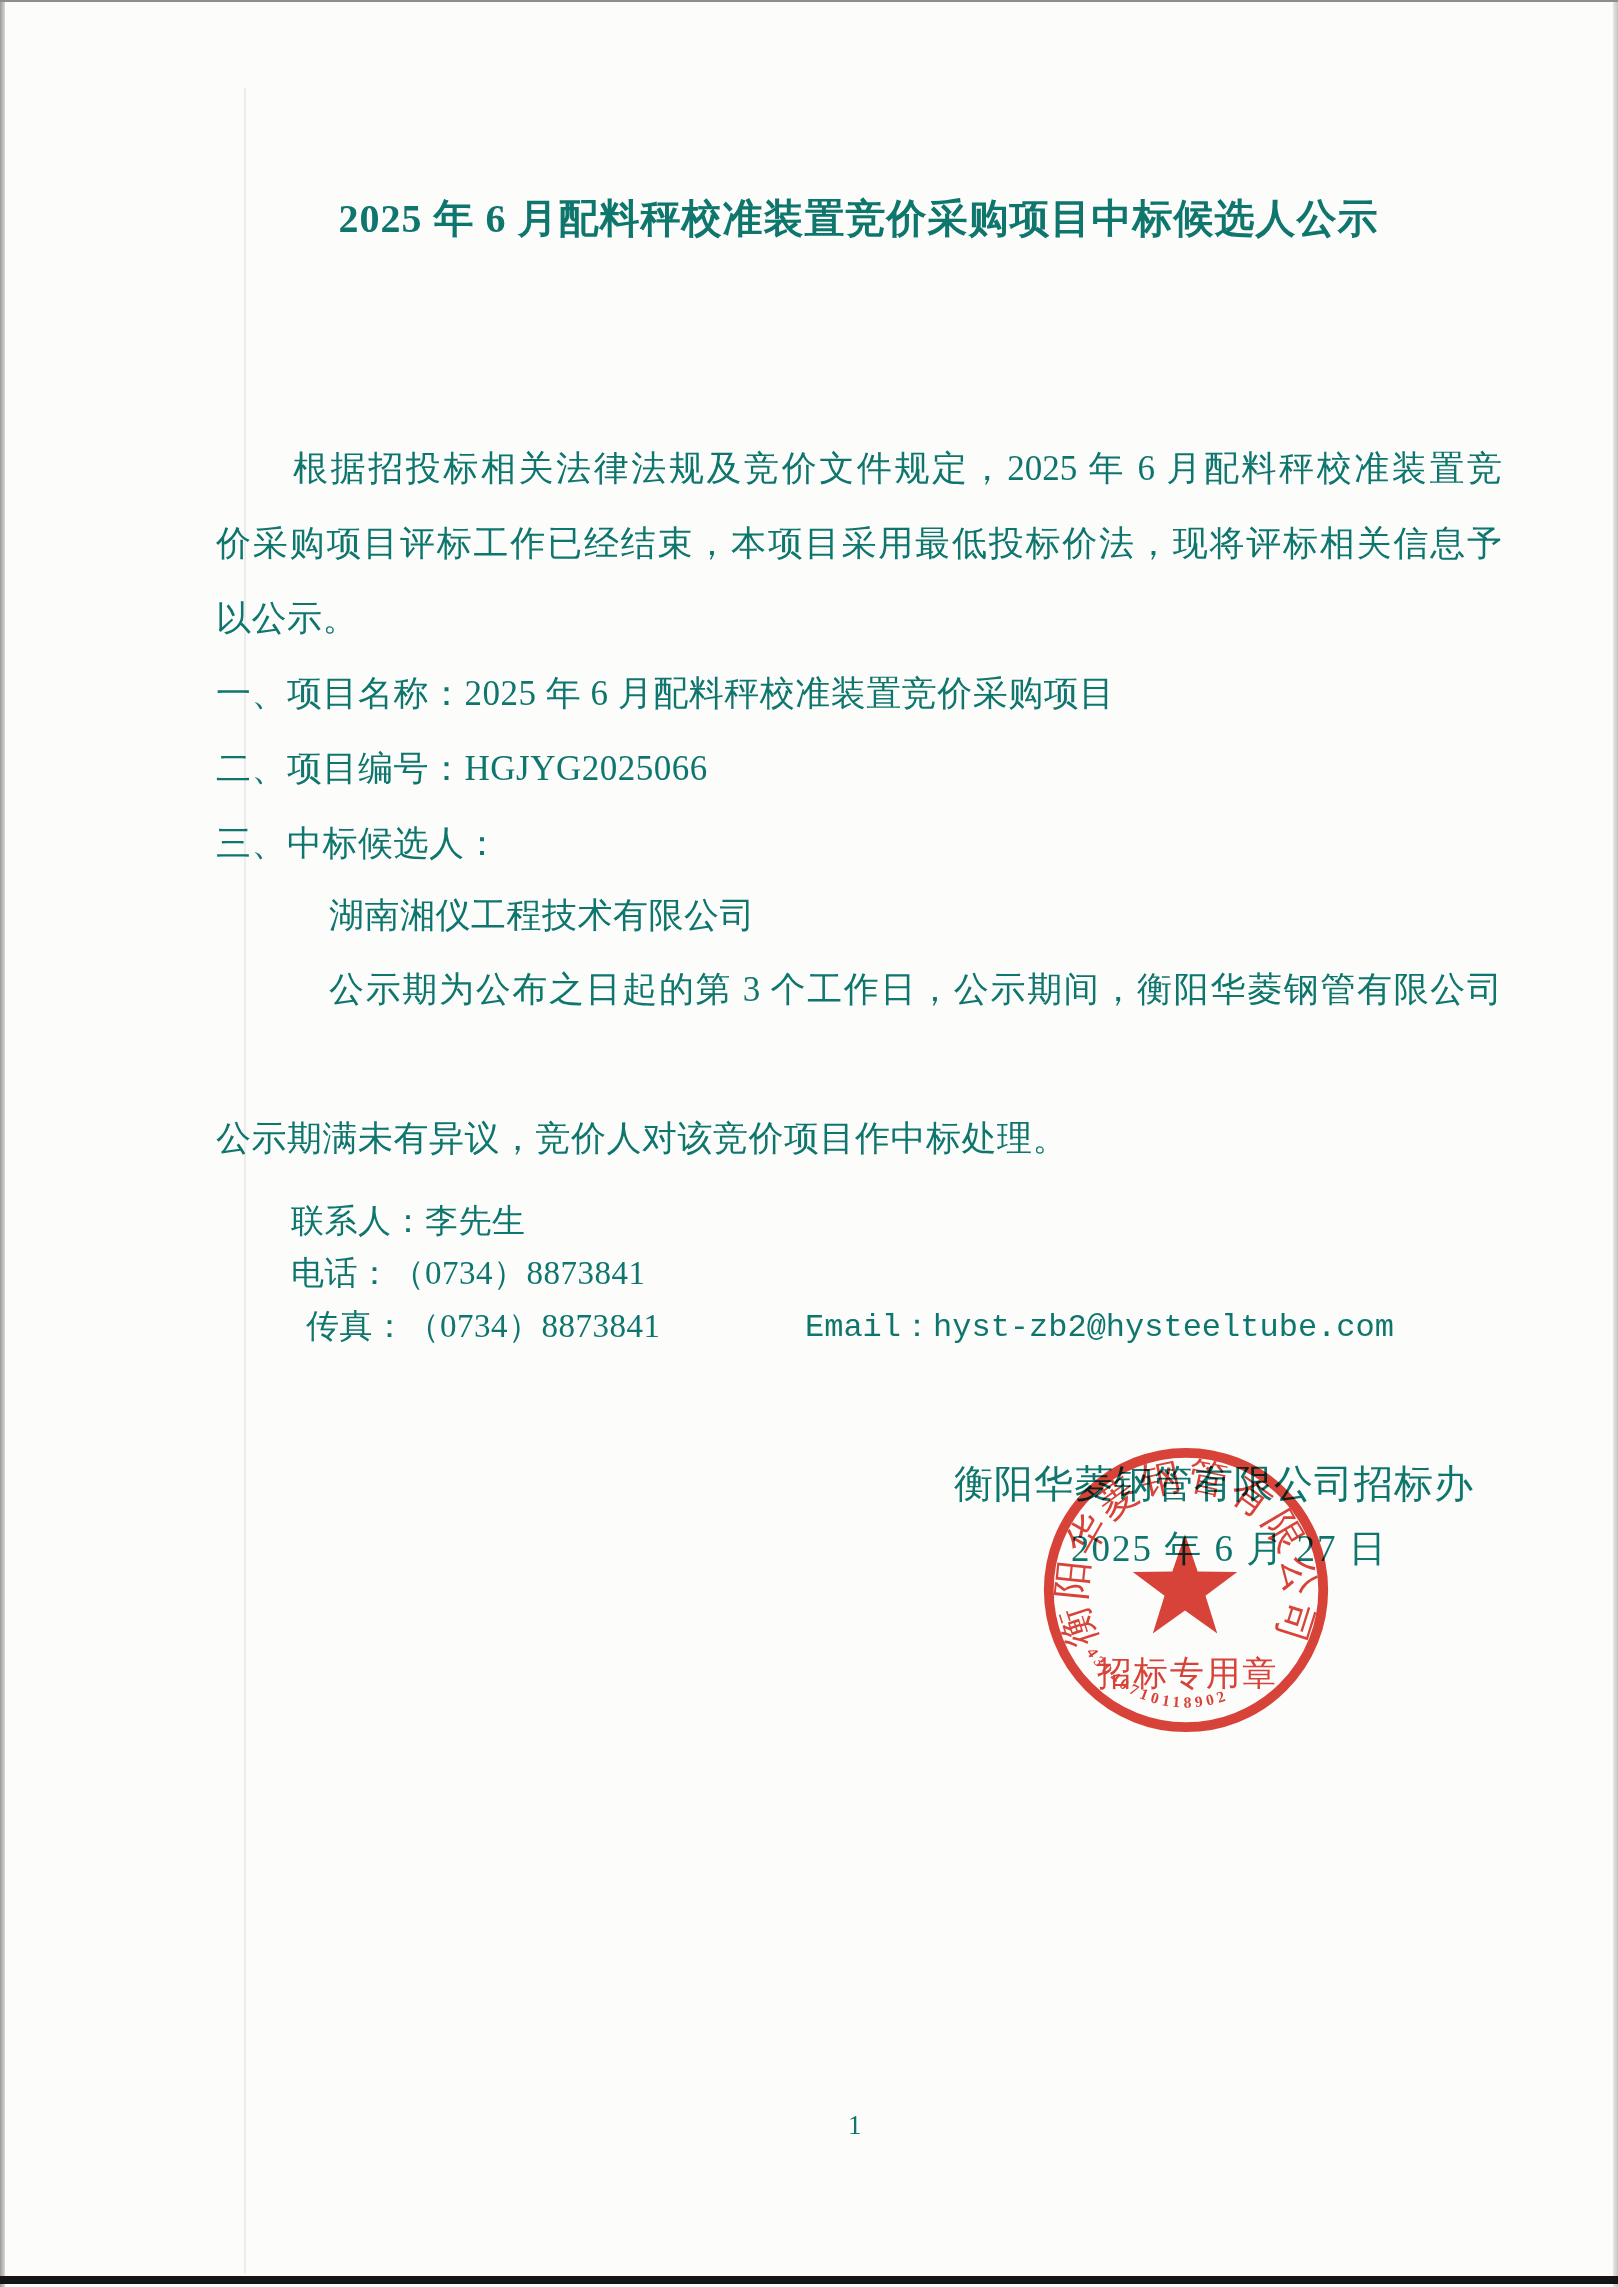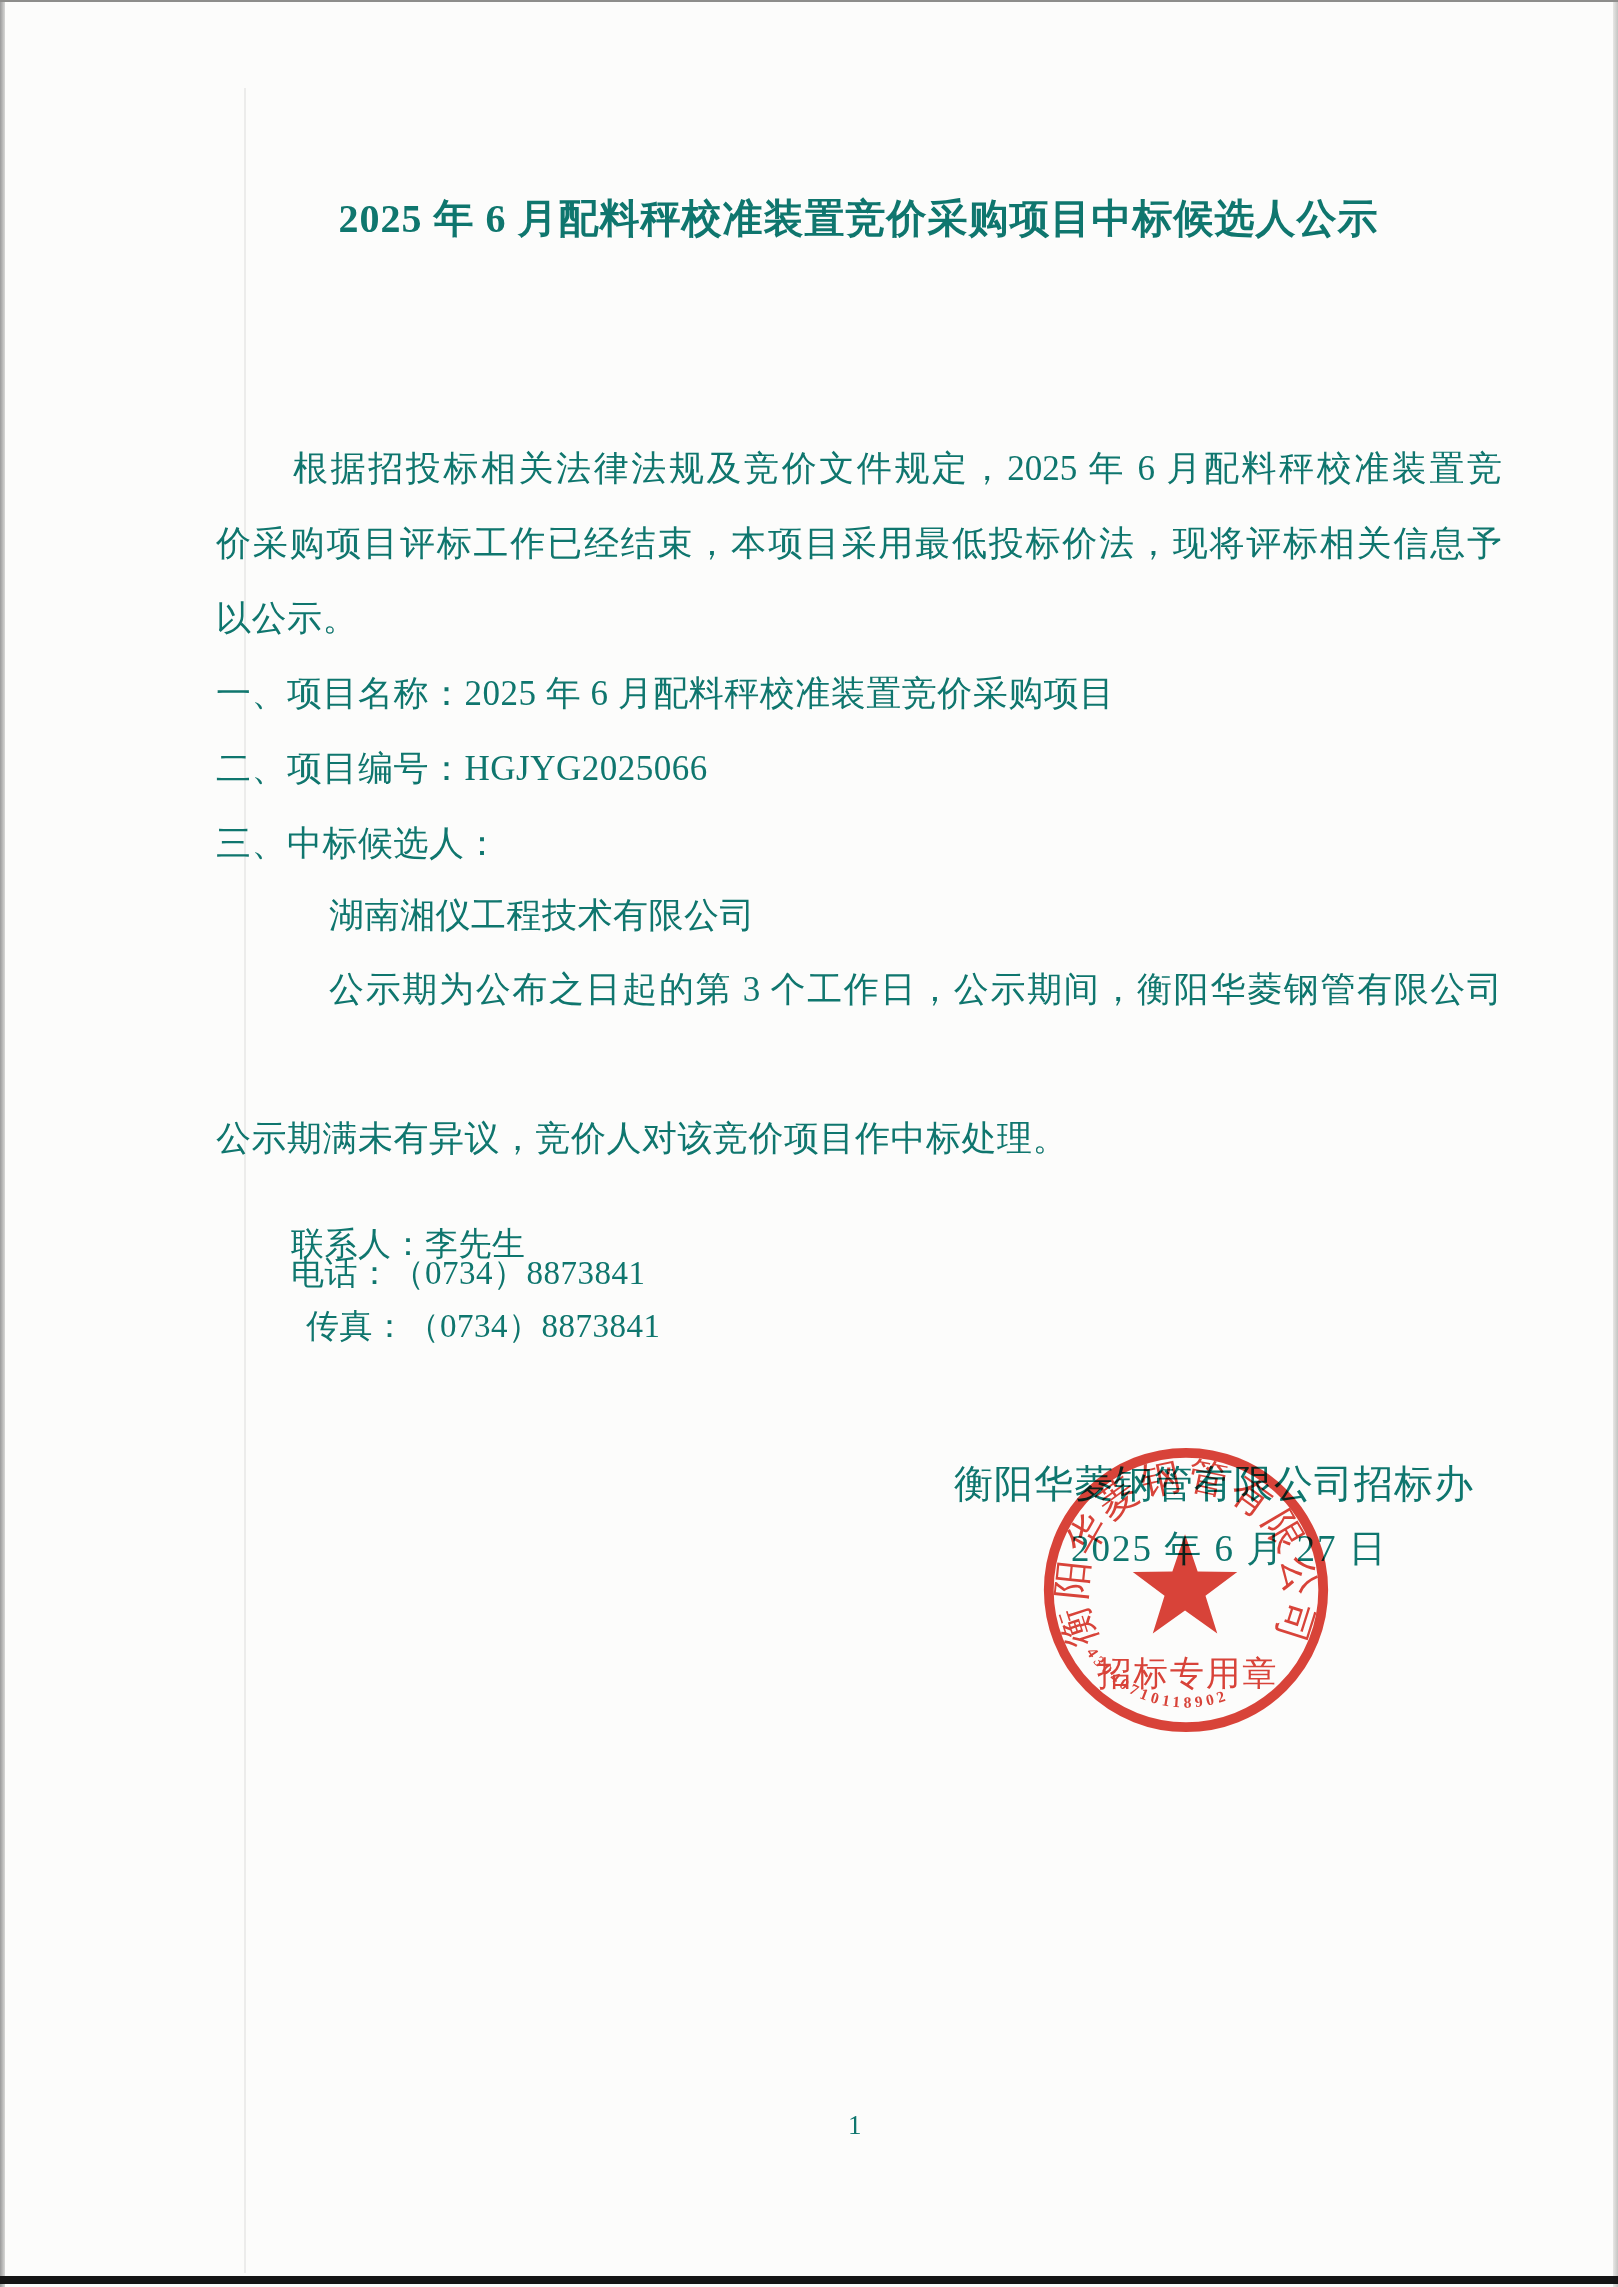--- a/index.html
+++ b/index.html
@@ -50,23 +50,24 @@
 
   <div class="t" style="left:216px;top:673px;">一、项目名称：2025 年 6 月配料秤校准装置竞价采购项目</div>
   <div class="t" style="left:216px;top:748px;">二、项目编号：HGJYG2025066</div>
   <div class="t" style="left:216px;top:823px;">三、中标候选人：</div>
 
   <div class="t" style="left:329px;top:895px;">湖南湘仪工程技术有限公司</div>
 
   <div class="t just" style="left:329px;top:969px;width:1173px;">公示期为公布之日起的第 3 个工作日，公示期间，衡阳华菱钢管有限公司</div>
   <div class="t" style="left:216px;top:1118px;">公示期满未有异议，竞价人对该竞价项目作中标处理。</div>
 
-  <div class="t" style="left:291px;top:1202px;font-size:33px;margin-top:23px;">联系人：李先生</div>
+  <div class="t" style="left:291px;top:1202px;font-size:33px;">联系人：李先生</div>
   <div class="t" style="left:291px;top:1254px;font-size:33px;">电话：（0734）8873841</div>
   <div class="t" style="left:306px;top:1307px;font-size:33px;">传真：（0734）8873841</div>
+  <div class="t mono" style="left:805px;top:1309px;">Email：hyst-zb2@hysteeltube.com</div>
 
   <div class="t sig-org" style="left:954px;top:1461px;">衡阳华菱钢管有限公司招标办</div>
   <div class="t sig-date" style="left:1071px;top:1527px;">2025 年 6 月 27 日</div>
 
   <div class="stamp">
     <svg viewBox="0 0 302 302" xmlns="http://www.w3.org/2000/svg">
       <defs>
         <path id="arcTop" d="M 61.8 202.5 A 103 103 0 1 1 240.2 202.5" fill="none"></path>
         <path id="arcBottom" d="M 47.1 211 A 120 120 0 0 0 254.9 211" fill="none"></path>
       </defs>

